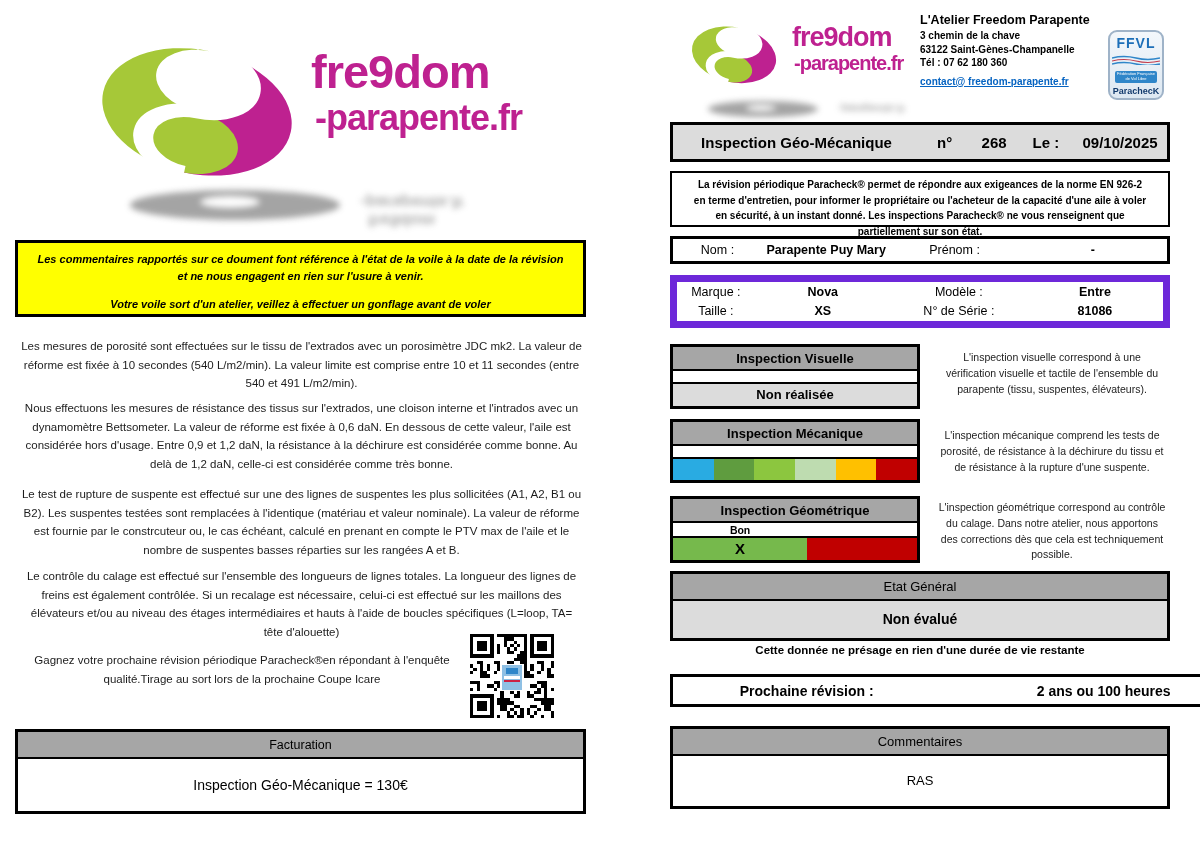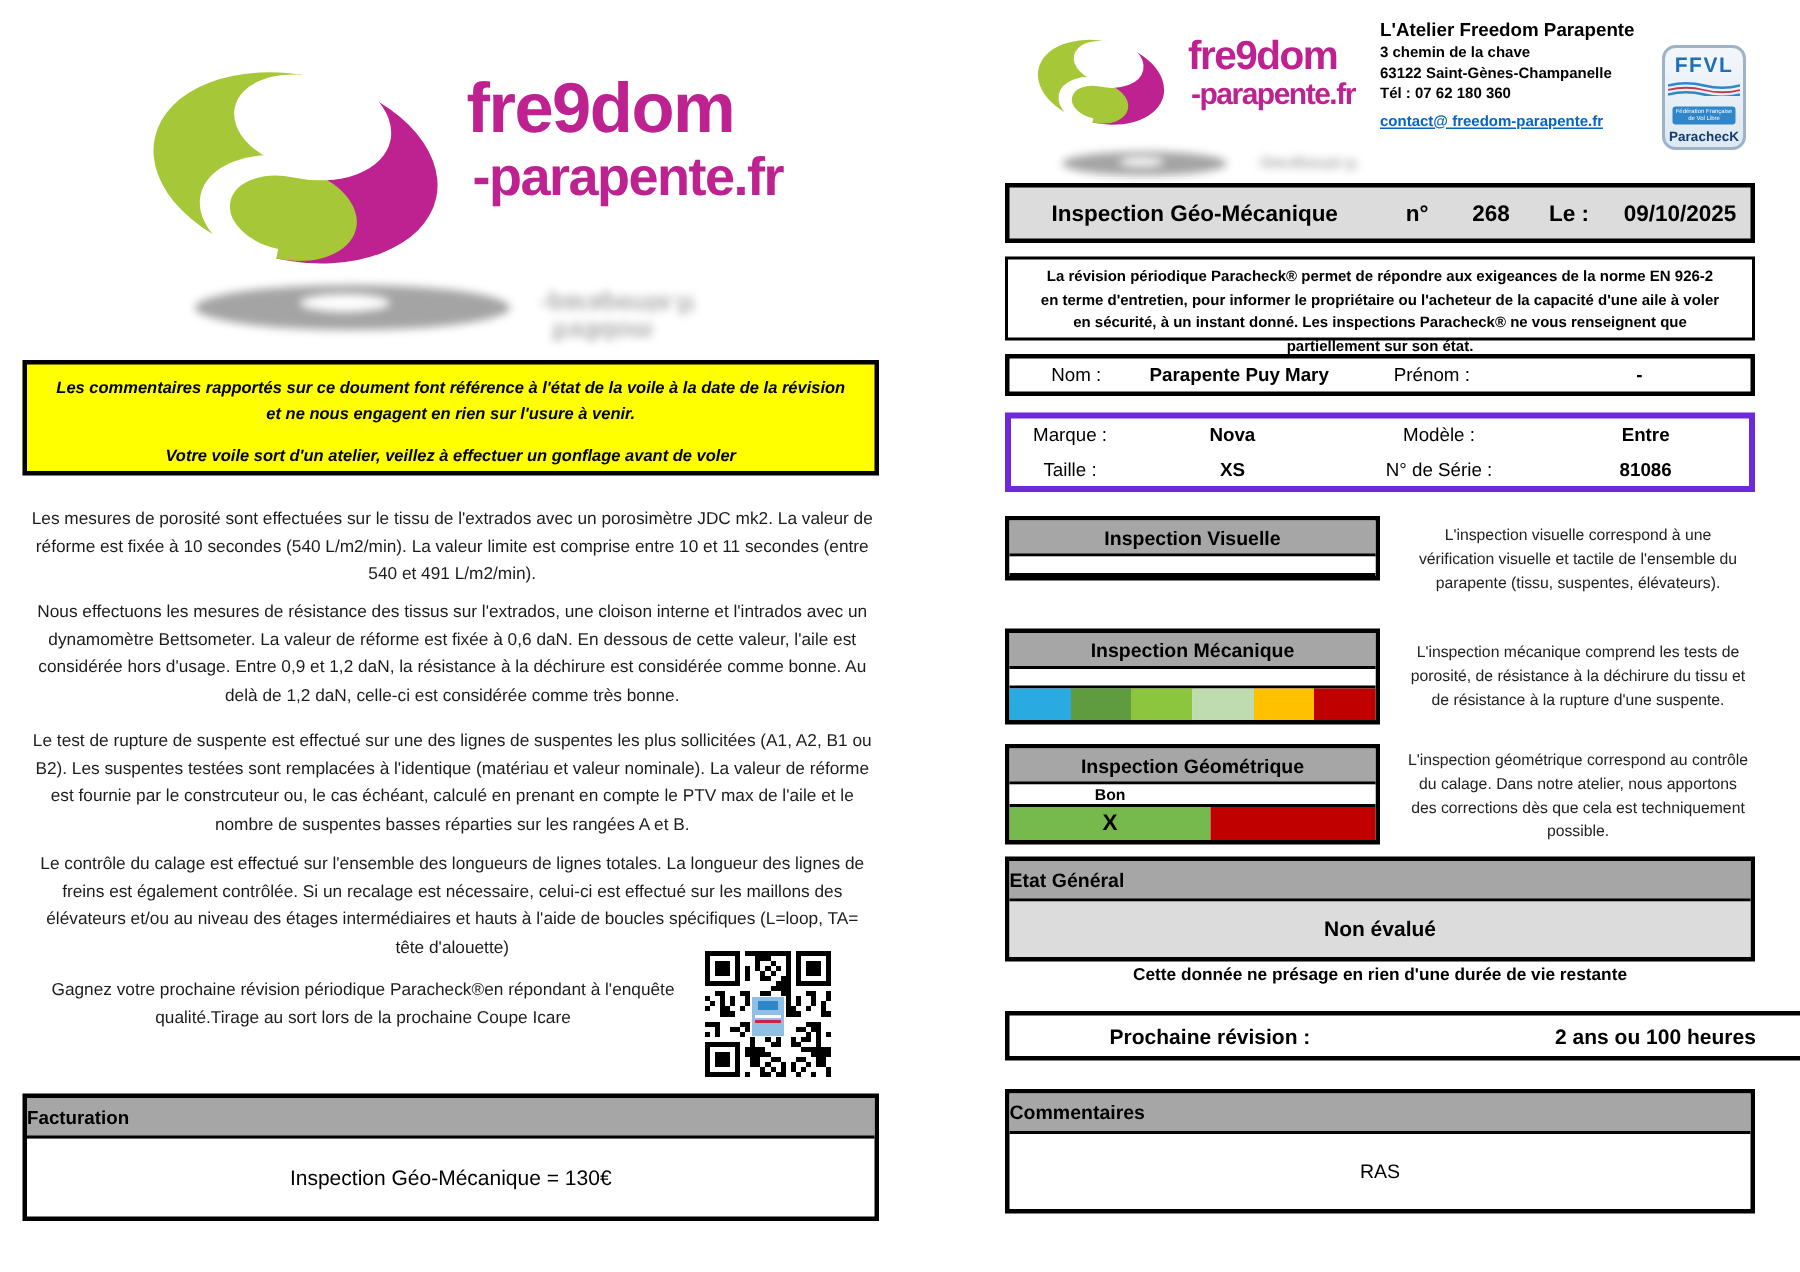--- a/index.html
+++ b/index.html
@@ -18,21 +18,21 @@
   
   .yellow-box { left:0; top:240px; width:571px; height:77px; background:#ffff00; border:3px solid #000;
                 padding:8px 16px; text-align:center; font-size:11px; font-weight:bold; font-style:italic; line-height:1.5; }
   .yellow-box .l2 { margin-top:12px; }
   .para { left:0; width:573px; padding:0 6px; text-align:center; font-size:11.5px; line-height:1.62; color:#1c1c1c; }
   #p1 { top:337px; } #p2 { top:399px; } #p3 { top:485px; } #p4 { top:567px; }
   .contest { left:12px; top:651px; width:430px; text-align:center; font-size:11.5px; line-height:1.65; color:#1c1c1c; }
   .qr-box { left:455px; top:634px; width:84px; height:84px; }
 
   .hdr-box { border:3px solid #000; background:#fff; }
-  .hdr-bar { background:#a6a6a6; border-bottom:2px solid #000; font-weight:bold; font-size:12.5px; }
+  .hdr-bar { background:#a6a6a6; border-bottom:2px solid #000; text-align:center; font-weight:normal; font-size:12.5px; }
   .fact { left:0; top:729px; width:571px; }
   .fact .hdr-bar { height:27px; line-height:26px; }
   .fact .body { height:52px; line-height:52px; text-align:center; font-size:14px; }
 
   
   .addr { left:250px; top:13px; width:185px; }
   .addr .nm { font-size:12.5px; font-weight:bold; margin-bottom:3px; }
   .addr div.ln { font-size:10px; font-weight:bold; margin-bottom:2.5px; }
   .addr a { color:#0563c1; font-size:10px; font-weight:bold; text-decoration:underline; }
   .ffvl { left:438px; top:30px; width:56px; height:70px; border:2px solid #9fb3c8; border-radius:9px;
@@ -47,21 +47,21 @@
   .title-bar .c1 { flex:0 0 10%; text-align:center; }
   .title-bar .c2 { flex:0 0 10%; text-align:center; }
   .title-bar .c3 { flex:0 0 11%; text-align:center; }
   .title-bar .c4 { flex:0 0 19%; text-align:center; }
 
   .intro { left:0; top:171px; width:500px; height:56px; border:2px solid #000; padding:4px 20px;
            text-align:center; font-size:10px; font-weight:bold; line-height:1.55; }
 
   .owner { left:0; top:236px; width:500px; height:28px; border:3px solid #000; display:grid;
            grid-template-columns:18% 26% 26% 30%; align-items:center; font-size:12.5px; text-align:center; }
-  .glider { left:0; top:275px; width:500px; height:53px; border:4px solid #6d28d9; display:grid;
+  .glider { left:0; top:275px; width:500px; height:53px; border:7px solid #6d28d9; display:grid;
             grid-template-columns:16% 28% 28% 28%; grid-template-rows:1fr 1fr; align-items:center; font-size:12.5px; text-align:center; }
   .bold { font-weight:bold; }
 
   .insp { width:250px; border:3px solid #000; left:0; }
   .insp .hdr { background:#a6a6a6; border-bottom:2px solid #000; height:24px; line-height:23px; text-align:center; font-weight:bold; font-size:13px; }
   .insp .gap { background:#fff; border-bottom:2px solid #000; height:13px; }
   .insp .result { background:#dcdcdc; height:22px; line-height:22px; text-align:center; font-weight:bold; font-size:13px; }
   #box-visuelle { top:344px; }
   #box-mecanique { top:419px; }
   #box-geometrique { top:496px; }
@@ -379,20 +379,21 @@
     <div class="bold">Entre</div>
     <div>Taille :</div>
     <div class="bold">XS</div>
     <div>N° de Série :</div>
     <div class="bold">81086</div>
   </div>
 
   <div class="abs insp" id="box-visuelle">
     <div class="hdr">Inspection Visuelle</div>
     <div class="gap"></div>
+    <div class="result">Non réalisée</div>
   </div>
   <div class="abs desc" id="desc-v">L'inspection visuelle correspond à une vérification visuelle et tactile de l'ensemble du parapente (tissu, suspentes, élévateurs).</div>
 
   <div class="abs insp" id="box-mecanique">
     <div class="hdr">Inspection Mécanique</div>
     <div class="gap"></div>
     <div class="scale" id="mech-scale">
         <div style="background: rgb(41, 171, 226);"></div>
         <div style="background: rgb(95, 156, 63);"></div>
         <div style="background: rgb(140, 198, 63);"></div>

